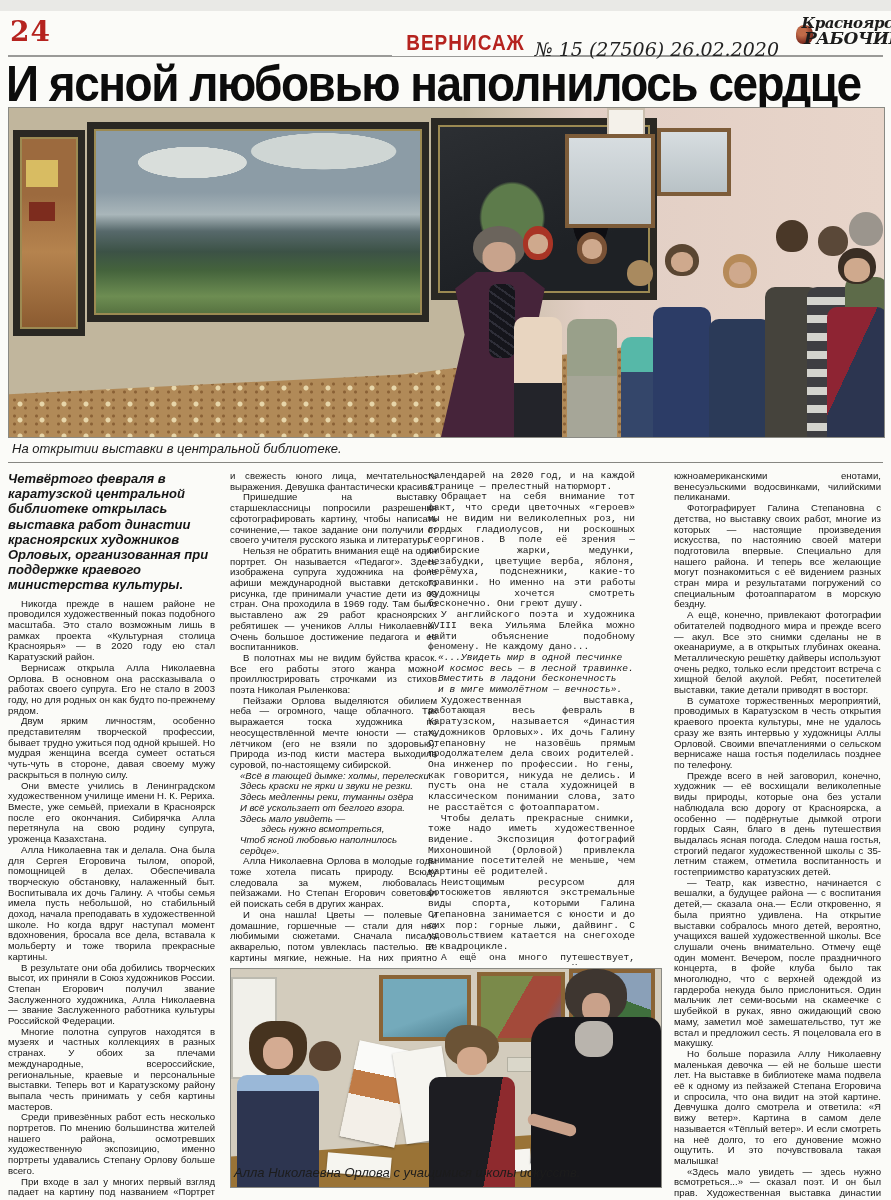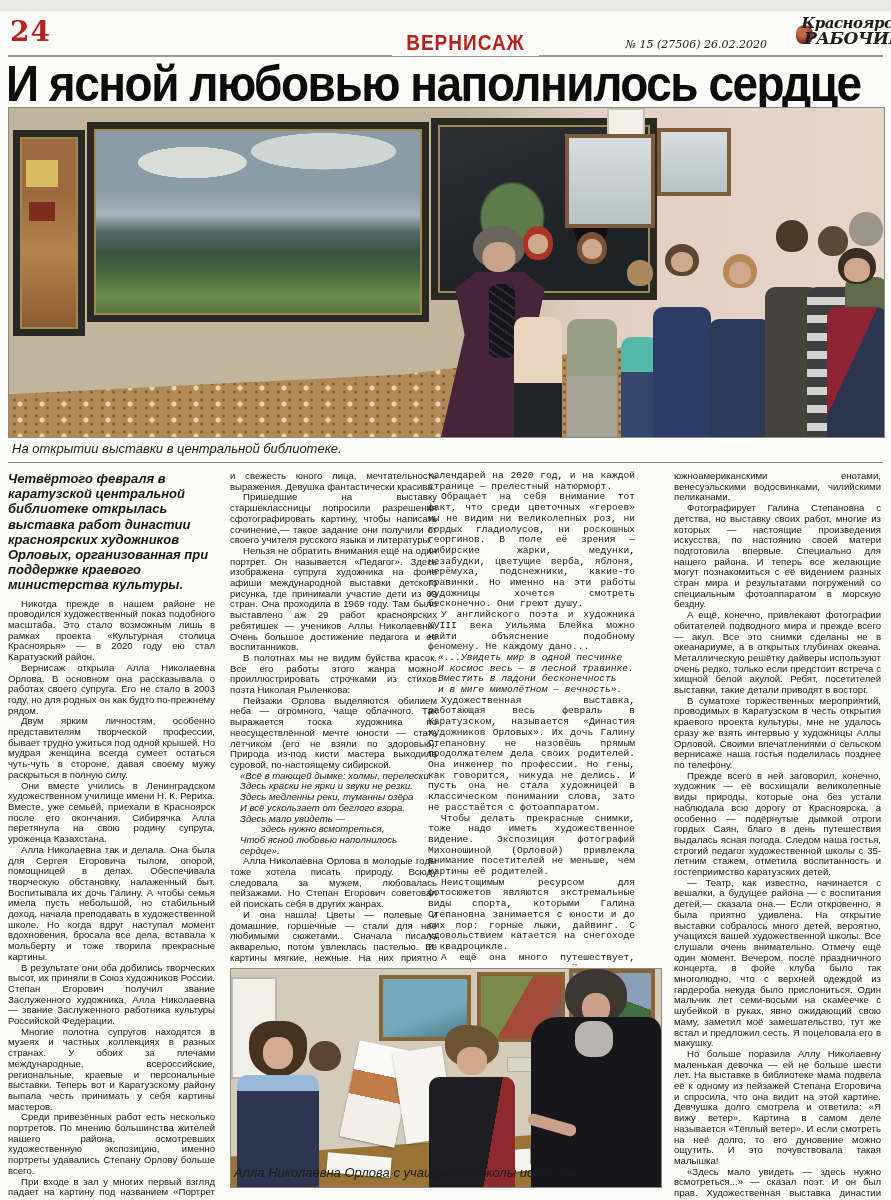--- a/index.html
+++ b/index.html
@@ -7,22 +7,22 @@
   #page{position:relative;width:891px;height:1200px;margin:11px auto;background:#fbfbf8;
         font-family:"Liberation Sans",sans-serif;color:#1c1c1c;overflow:hidden;padding-left:40px;}
   
   .pagenum{position:absolute;left:10px;top:4px;font-family:"DejaVu Serif",serif;
            font-weight:bold;font-size:28px;color:#b5231f;letter-spacing:1px;}
   .hdr-rule{position:absolute;left:8px;top:44px;width:875px;height:2px;background:#9a9a98;}
   .section{position:absolute;left:0;top:23px;width:100%;text-align:center;}
   .section span{display:inline-block;background:#fbfbf8;padding:0 14px;color:#b5231f;
                 font-weight:bold;font-size:19px;letter-spacing:1px;
                 transform:scaleY(1.15);transform-origin:bottom;}
-  .issue{position:absolute;right:164px;top:27px;font-family:"DejaVu Serif",serif;
-         font-style:italic;font-size:11px;color:#222;}
+  .issue{position:absolute;right:152px;top:27px;font-family:"DejaVu Serif",serif;
+         font-style:italic;font-size:19px;color:#222;}
   .masthead{position:absolute;right:8px;top:5px;width:138px;text-align:right;line-height:1;}
   .masthead .l1{font-family:"DejaVu Serif",serif;font-style:italic;font-weight:bold;
                 font-size:15px;letter-spacing:-0.5px;}
   .masthead .l2{font-family:"DejaVu Serif",serif;font-style:italic;font-weight:bold;
                 font-size:17px;letter-spacing:-0.5px;margin-top:-1px;text-align:center;}
   .emblem{position:absolute;right:118px;top:14px;width:17px;height:19px;border-radius:45% 45% 40% 40%;
           background:radial-gradient(circle at 35% 35%, #c06a48 0 25%, #7a2a1e 70%, #5a1c14);}
   
   h1.headline{position:absolute;left:6px;top:44px;margin:0;width:885px;white-space:nowrap;
       font-size:46px;font-weight:900;letter-spacing:-1.5px;color:#0c0c0c;

